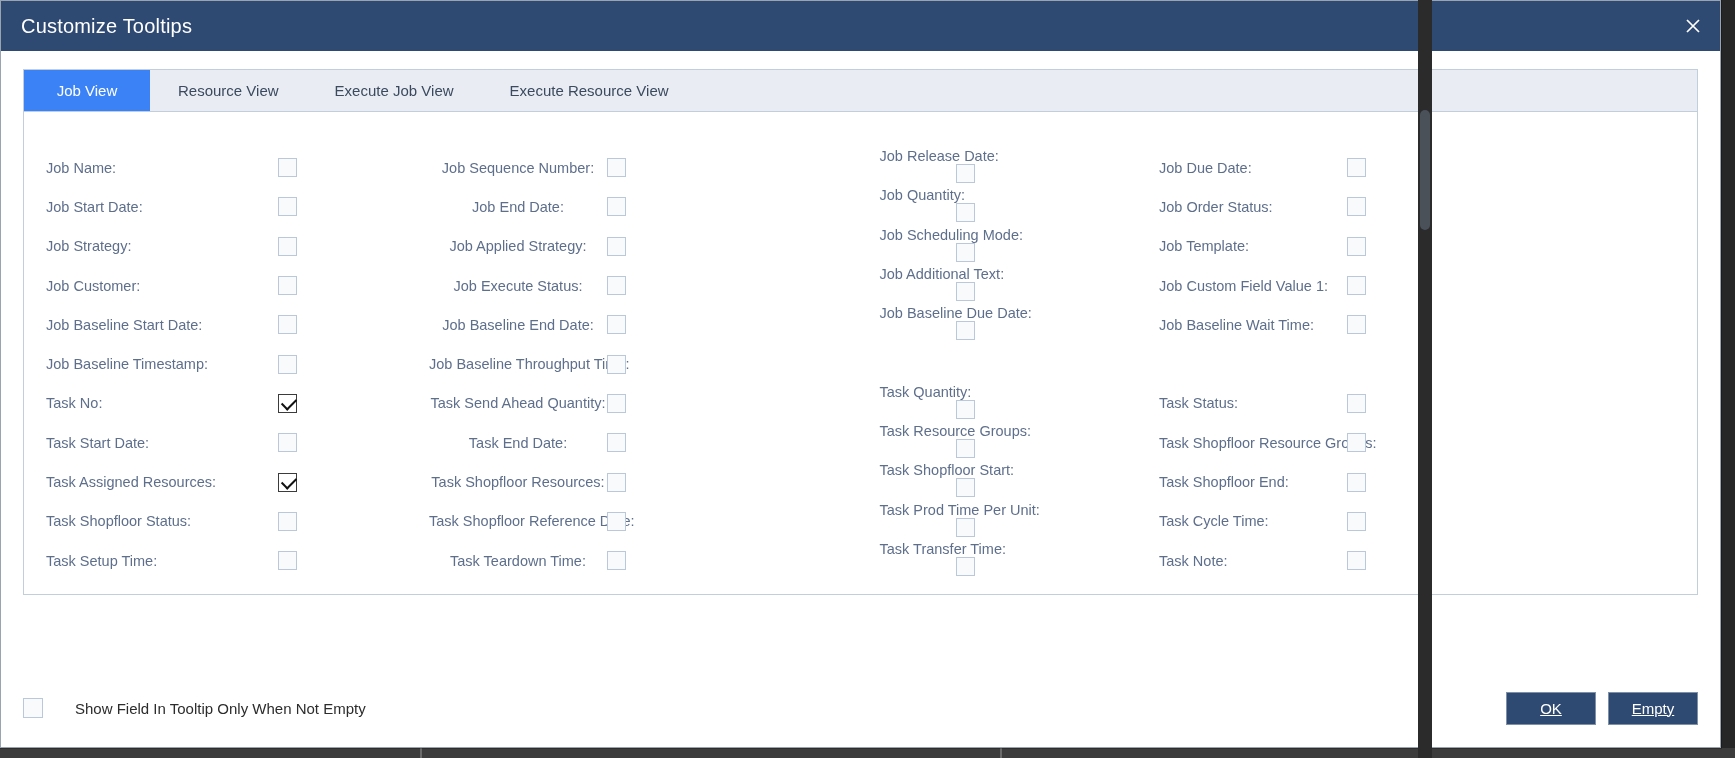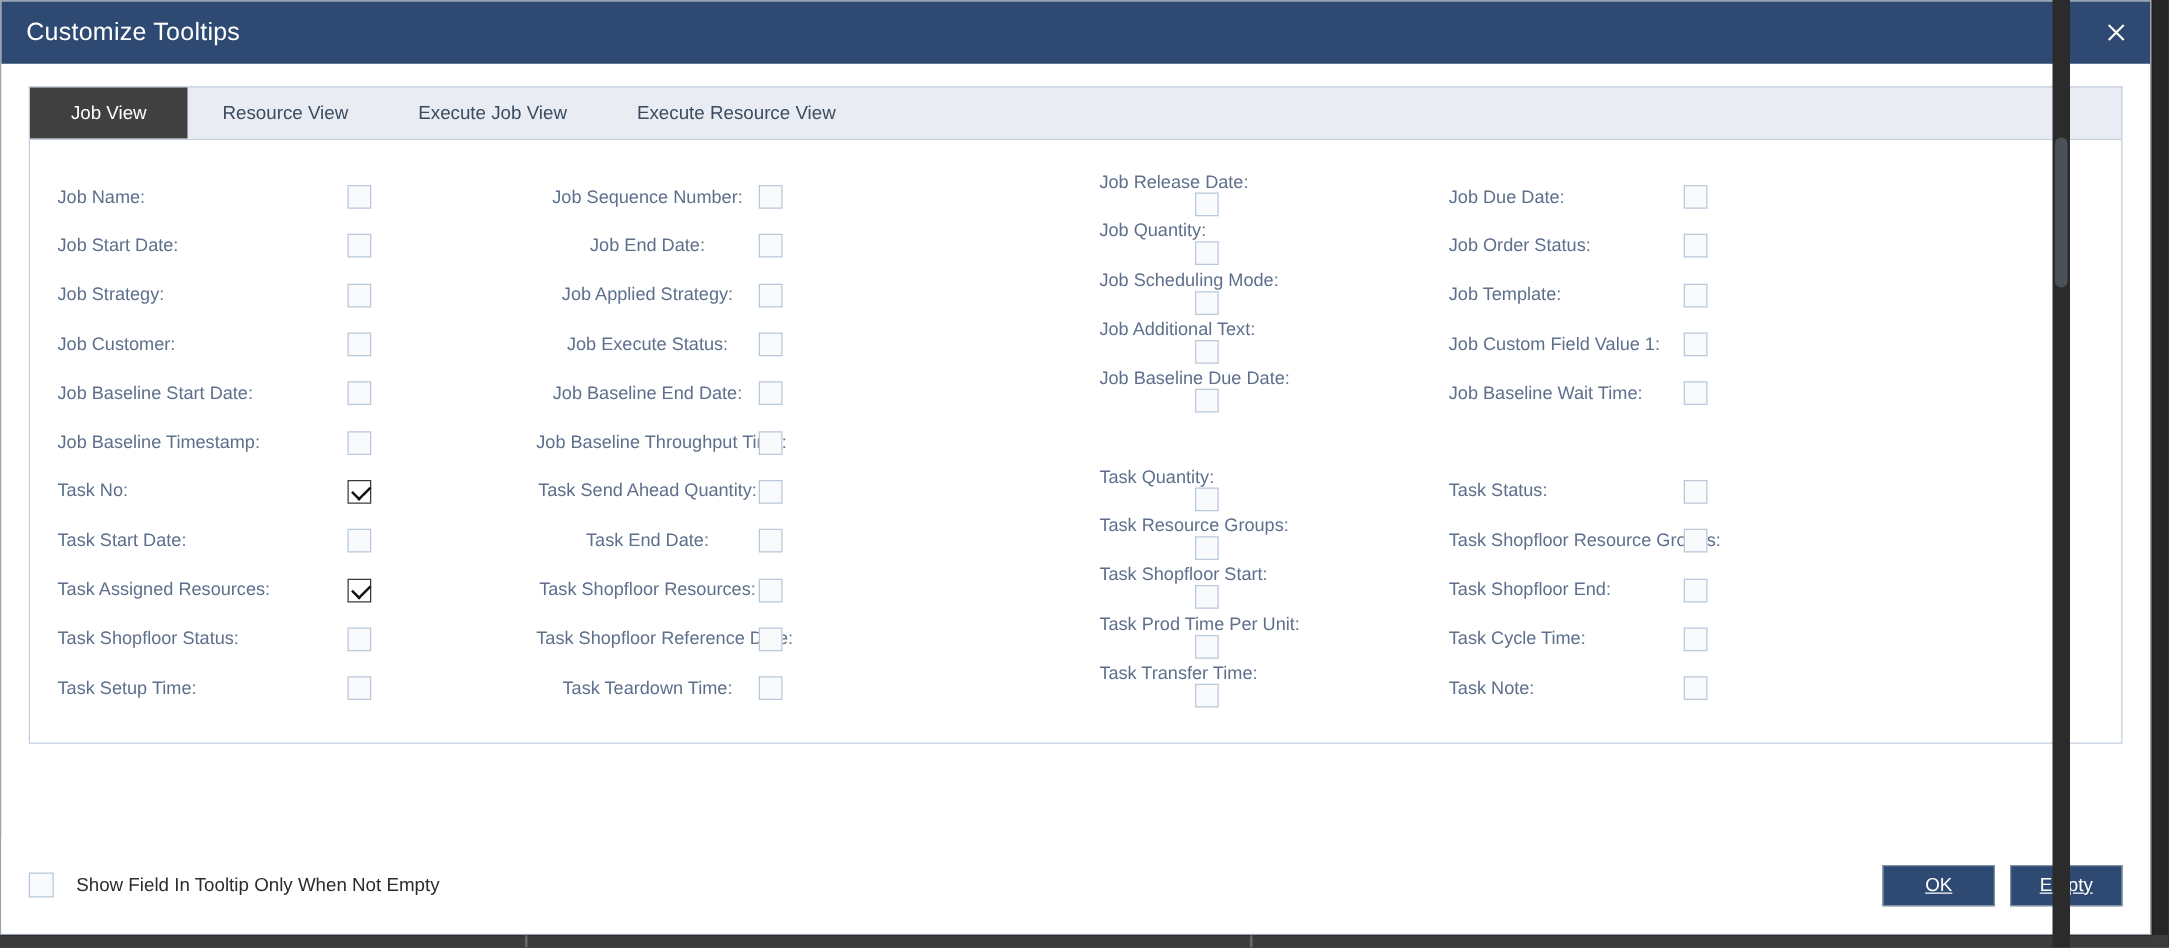--- a/index.html
+++ b/index.html
@@ -6,21 +6,21 @@
   html, body {
     margin: 0; padding: 0;
     width: 1735px; height: 758px;
     overflow: hidden;
     background: #2b2b2b;
     font-family: "Liberation Sans", sans-serif;
   }
 
   #app {
     position: relative;
-    width: 1656px;
+    width: 1432px;
     height: 758px;
     background: #2b2b2b;
   }
 
   
   .desktop-strip {
     position: absolute;
     left: 0; top: 0;
     width: 1735px; height: 758px;
     background: #262626;
@@ -98,37 +98,37 @@
     display: flex;
     align-items: center;
     justify-content: center;
     font-size: 15px;
     color: #3b4a5e;
     padding: 0 28px;
     cursor: pointer;
     white-space: nowrap;
   }
   .tab.active {
-    background: #404040;
+    background: #3b82f6;
     color: #ffffff;
     min-width: 126px;
   }
 
   
   .panel {
     position: relative;
     margin: 0 22px 0 22px;
     height: 484px;
     background: #ffffff;
     border: 1px solid #c3cedd;
     overflow: hidden;
   }
   .grid {
     position: relative;
-    padding: 26px 0 0 0;
+    padding: 36px 0 0 0;
   }
   .row {
     display: flex;
     height: 39.3px;
     align-items: center;
   }
   .cell {
     display: flex;
     align-items: center;
     height: 100%;
@@ -180,21 +180,21 @@
     bottom: 0;
     height: 78px;
     background: #ffffff;
     display: flex;
     align-items: center;
     padding: 0 22px;
   }
   .footer-left {
     display: flex;
     align-items: center;
-    gap: 18px;
+    gap: 32px;
   }
   .footer-cbox {
     width: 20px; height: 20px;
     border: 1px solid #bac8da;
     background: #f8fafc;
     cursor: pointer;
   }
   .footer-label {
     font-size: 15px;
     color: #2c2c2c;

